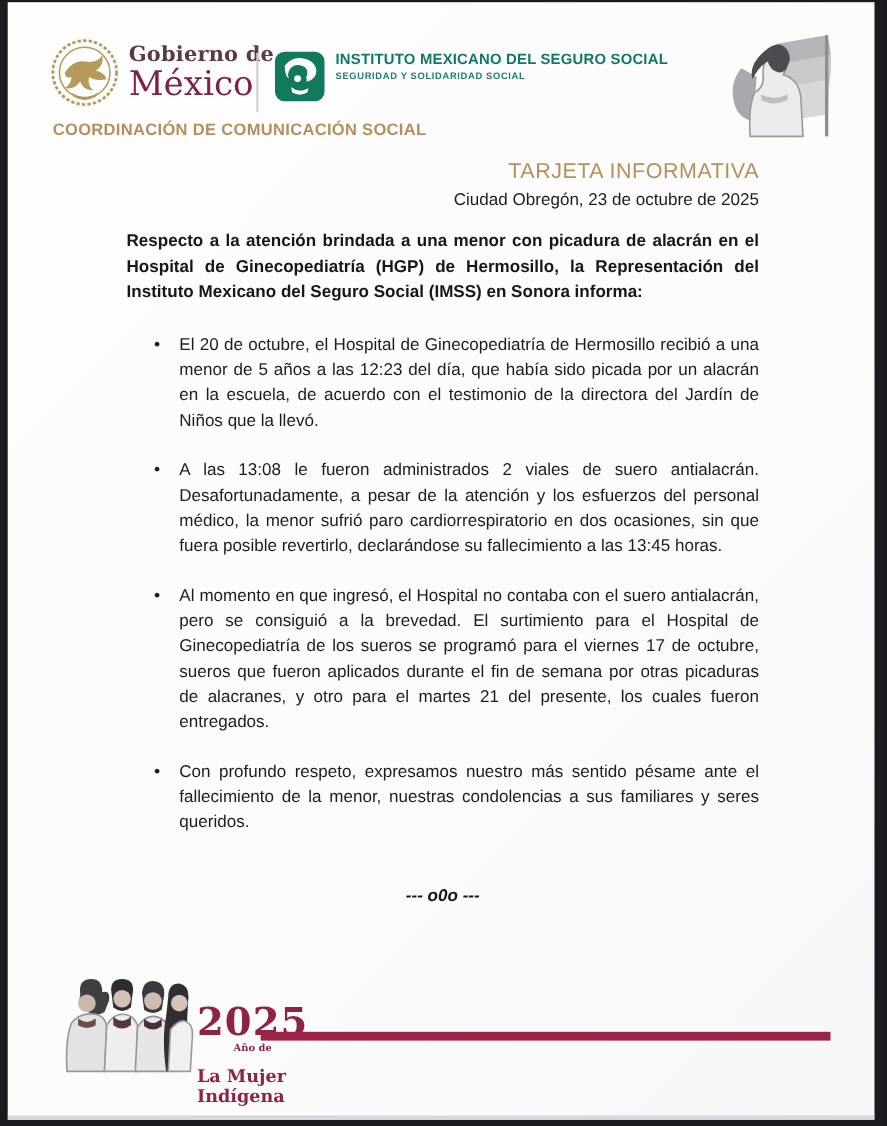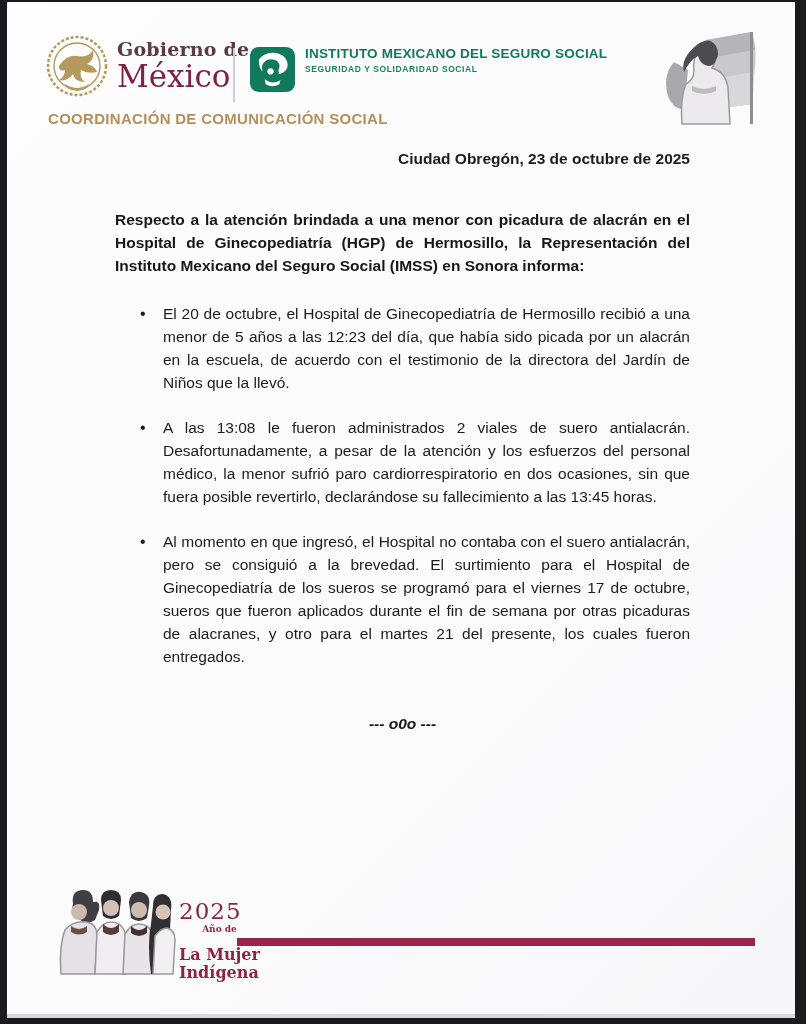--- a/index.html
+++ b/index.html
@@ -25,33 +25,33 @@
   .imss-block { position:absolute; left:242px; top:44px; display:flex; align-items:flex-start; }
   .imss-logo { width:47px; height:47px; }
   .imss-text { margin-left:9px; margin-top:0; }
   .imss-title { color:#117a5c; font-size:13.5px; font-weight:bold; letter-spacing:.2px; }
   .imss-sub { color:#1b8266; font-size:8.5px; font-weight:bold; letter-spacing:.6px; margin-top:3px; }
   .flag-woman { position:absolute; left:641px; top:26px; width:132px; height:104px; }
   .department { position:absolute; left:41px; top:108px; font-size:15px; font-weight:bold; color:#b3905a; letter-spacing:.3px; }
   
   .meta { position:absolute; top:143px; right:105px; text-align:right; }
   .doc-type { color:#b3915c; font-size:19.5px; letter-spacing:.5px; }
-  .dateline { color:#1d1d1d; font-size:15.5px; margin-top:5px;font-weight:bold; }
+  .dateline { color:#1d1d1d; font-size:15.5px; margin-top:5px; }
   
   .content { position:absolute; left:108px; top:206px; width:575px; }
   .intro { font-weight:bold; font-size:15.5px; line-height:23px; text-align:justify; color:#171717; }
   ul.points { list-style:none; margin-top:25px; margin-left:25px; width:550px; }
   ul.points li { position:relative; padding-left:23px; font-size:15.5px; line-height:23px; text-align:justify; color:#1c1c1c; }
   ul.points li + li { margin-top:22px; }
   ul.points li::before { content:"•"; position:absolute; left:0; top:0; font-size:16px; color:#1c1c1c; }
   .closing { margin-top:47px; text-align:center; font-weight:bold; font-size:15.5px; color:#171717;font-style:italic; }
   
   .footer-art { position:absolute; left:48px; top:884px; width:122px; height:90px; }
   .campaign { position:absolute; left:172px; top:898px; font-family:"DejaVu Serif", serif; color:#8e2344; line-height:1; }
-  .campaign .year { font-size:23px; font-weight:normal; letter-spacing:1px; }
+  .campaign .year { font-size:35px; font-weight:bold; letter-spacing:1px;margin-top:12px; }
   .campaign .yl { font-size:9px; font-weight:bold; text-align:center; margin-top:2px; }
   .campaign .c1 { font-size:16px; font-weight:bold; margin-top:13px; }
   .campaign .c2 { font-size:16px; font-weight:bold; margin-top:2px; }
   .footer-bar { position:absolute; left:230px; top:936px; width:518px; height:8px; background:#9d2449; }
   .bottom-edge { position:absolute; left:0; right:0; bottom:0; height:4px; background:#d9d9dd; }
 </style>
 </head>
 <body>
 
 <div class="page">
@@ -92,29 +92,31 @@
     <rect x="102" y="4" width="3" height="92" fill="#8e8e92"></rect>
     <path d="M26 34 q-12 14 -6 34 q4 12 16 14 l4 -40z" fill="#a9a9ad"></path>
     <path d="M52 18 q10 -4 14 6 q3 9 -2 16 q14 4 16 20 l2 36 H34 q-2 -26 4 -40 q8 -4 8 -14 q-2 -10 6 -24z" fill="#eceaec" stroke="#9a9a9e" stroke-width="1.5"></path>
     <path d="M50 16 q12 -8 18 2 q4 8 0 14 q-2 6 -8 6 q-8 -2 -10 -10 q-8 4 -14 16 q-4 -14 14 -28z" fill="#4c4c50"></path>
     <path d="M44 58 q12 6 24 0 l0 5 q-12 6 -24 0z" fill="#bdbdc1"></path>
   </svg>
 
   <div class="department">COORDINACIÓN DE COMUNICACIÓN SOCIAL</div>
 
   <div class="meta">
+    <div class="doc-type">TARJETA INFORMATIVA</div>
     <div class="dateline">Ciudad Obregón, 23 de octubre de 2025</div>
   </div>
 
   <div class="content">
     <p class="intro">Respecto a la atención brindada a una menor con picadura de alacrán en el Hospital de Ginecopediatría (HGP) de Hermosillo, la Representación del Instituto Mexicano del Seguro Social (IMSS) en Sonora informa:</p>
     <ul class="points">
       <li>El 20 de octubre, el Hospital de Ginecopediatría de Hermosillo recibió a una menor de 5 años a las 12:23 del día, que había sido picada por un alacrán en la escuela, de acuerdo con el testimonio de la directora del Jardín de Niños que la llevó.</li>
       <li>A las 13:08 le fueron administrados 2 viales de suero antialacrán. Desafortunadamente, a pesar de la atención y los esfuerzos del personal médico, la menor sufrió paro cardiorrespiratorio en dos ocasiones, sin que fuera posible revertirlo, declarándose su fallecimiento a las 13:45 horas.</li>
       <li>Al momento en que ingresó, el Hospital no contaba con el suero antialacrán, pero se consiguió a la brevedad. El surtimiento para el Hospital de Ginecopediatría de los sueros se programó para el viernes 17 de octubre, sueros que fueron aplicados durante el fin de semana por otras picaduras de alacranes, y otro para el martes 21 del presente, los cuales fueron entregados.</li>
+      <li>Con profundo respeto, expresamos nuestro más sentido pésame ante el fallecimiento de la menor, nuestras condolencias a sus familiares y seres queridos.</li>
     </ul>
     <div class="closing">--- o0o ---</div>
   </div>
 
   <svg class="footer-art" viewBox="0 0 122 90">
     <path d="M18 18 q-2 -14 10 -14 q10 0 10 12 q8 -2 6 8 l-4 10 q-6 4 -12 2 l-8 -6 q-4 -6 -2 -12z" fill="#3f3f43"></path>
     <path d="M10 44 q8 -10 22 -8 q10 2 10 14 l-2 38 H6 q-2 -28 4 -44z" fill="#e4e2e4" stroke="#97979b" stroke-width="1.5"></path>
     <circle cx="24" cy="26" r="8" fill="#cbb8ac"></circle>
     <path d="M16 40 q8 6 16 0 l0 6 q-8 5 -16 0z" fill="#6b4f46"></path>
     <path d="M46 14 q0 -10 10 -10 q10 0 10 10 l-2 16 q-8 6 -16 0z" fill="#2e2e32"></path>

